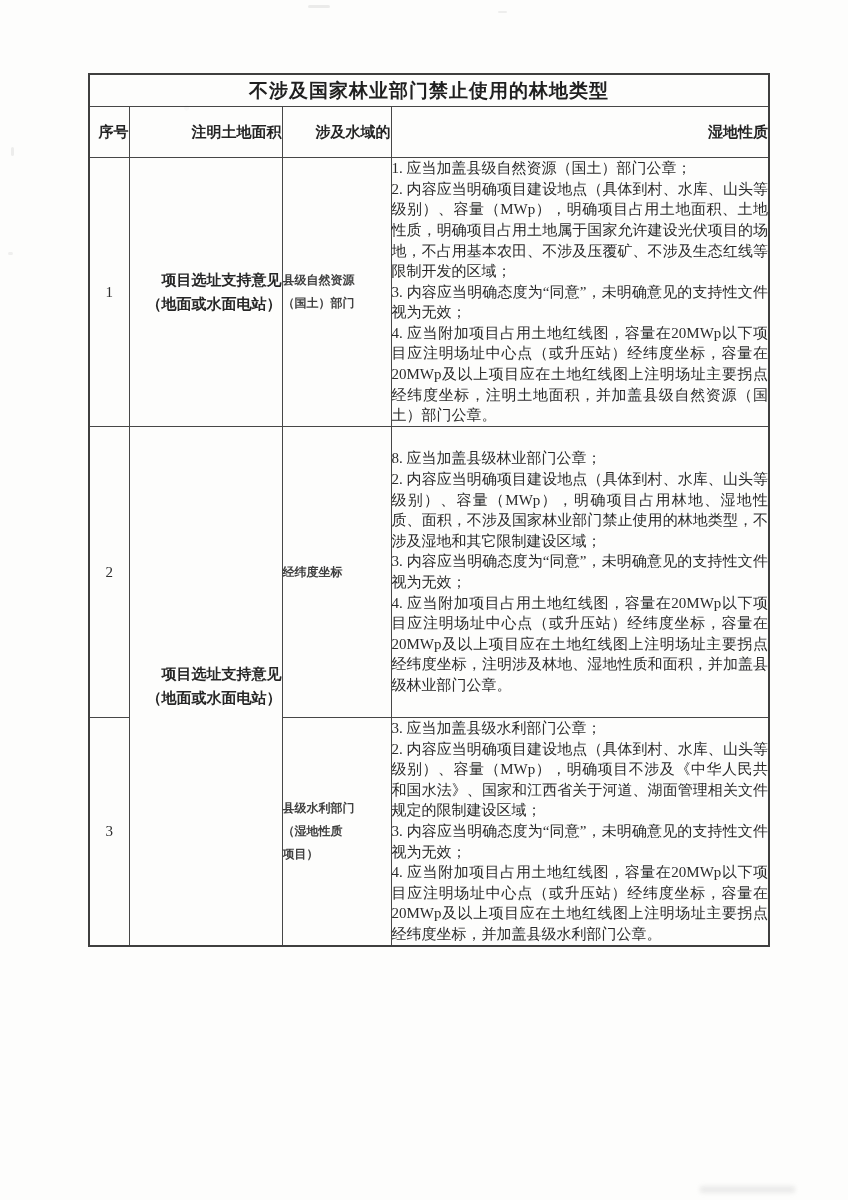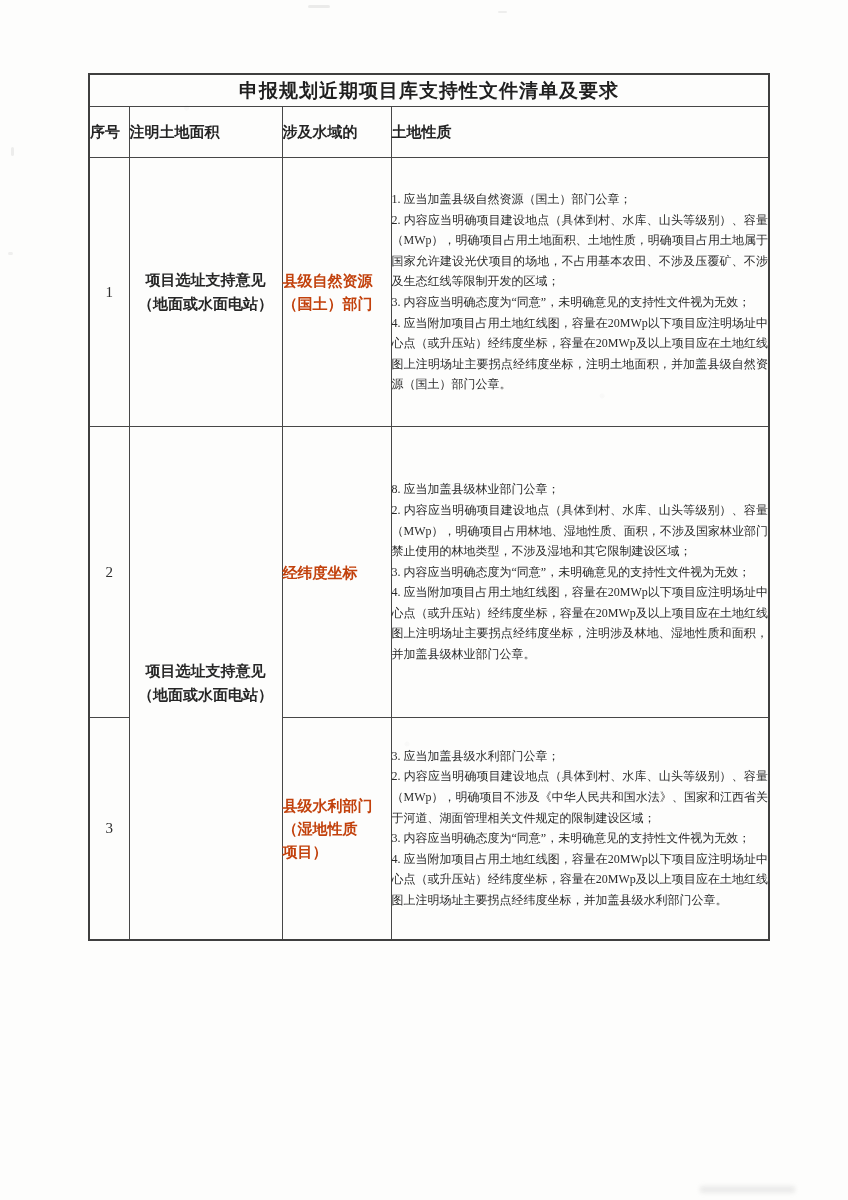--- a/index.html
+++ b/index.html
@@ -31,44 +31,44 @@
     padding:0;
   }
   table.doc{border:2.2px solid #3f3f3f;}
 
   td.title-cell{
     height:31px;text-align:center;
     font-family:"Liberation Sans","DejaVu Sans",sans-serif;
     font-weight:bold;font-size:19px;letter-spacing:1px;color:#1f1f1f;
   }
   tr.head td{
-    height:50px;text-align:left;
+    height:50px;text-align:right;
     font-family:"Liberation Sans","DejaVu Sans",sans-serif;
     font-weight:bold;font-size:15px;color:#242424;
   }
   td.num-cell{
     text-align:center;font-size:15px;color:#2e2e2e;
   }
   td.name-cell{
-    text-align:center;font-size:15px;line-height:24px;
+    text-align:right;font-size:15px;line-height:24px;
     font-family:"Liberation Sans","DejaVu Sans",sans-serif;
     font-weight:bold;color:#262626;
     white-space:pre-line;padding:0 2px;
   }
   td.issuer-cell{
-    text-align:left;font-size:15px;line-height:23px;
+    text-align:left;font-size:12px;line-height:23px;
     font-family:"Liberation Sans","DejaVu Sans",sans-serif;
-    font-weight:bold;color:#c2410c;
+    font-weight:bold;color:#404040;
     white-space:pre-line;padding:0 2px 0 4px;
   }
   td.req-cell{
     padding:4px 5px 4px 6px;
   }
   td.req-cell p{
-    margin:0;font-size:12px;line-height:20.6px;
+    margin:0;font-size:15px;line-height:20.6px;
     text-align:justify;color:#2b2b2b;
     font-family:"Liberation Serif","DejaVu Serif",serif;
   }
 </style>
 </head>
 <body>
 
 <div class="page-noise"></div>
 <div class="speck" style="left:308px;top:5px;width:22px;height:3px;opacity:.18;"></div>
 <div class="speck" style="left:498px;top:11px;width:9px;height:2px;opacity:.15;"></div>
@@ -78,27 +78,27 @@
 
 <table class="doc">
   <colgroup>
     <col style="width:40px">
       <col style="width:153px">
       <col style="width:109px">
       <col style="width:378px">
   </colgroup>
   <tbody>
       <tr>
-    <td class="title-cell" colspan="4">申报规划近期项目库支持性文件清单及要求</td>
+    <td class="title-cell" colspan="4">不涉及国家林业部门禁止使用的林地类型</td>
   </tr>
   <tr class="head">
     <td>序号</td>
     <td>注明土地面积</td>
     <td>涉及水域的</td>
-    <td>土地性质</td>
+    <td>湿地性质</td>
   </tr>
 
   <tr style="height:269px;">
     <td class="num-cell">1</td>
     <td class="name-cell">项目选址支持意见
 （地面或水面电站）</td>
     <td class="issuer-cell">县级自然资源
 （国土）部门</td>
     <td class="req-cell">
       <p>1. 应当加盖县级自然资源（国土）部门公章；</p>

